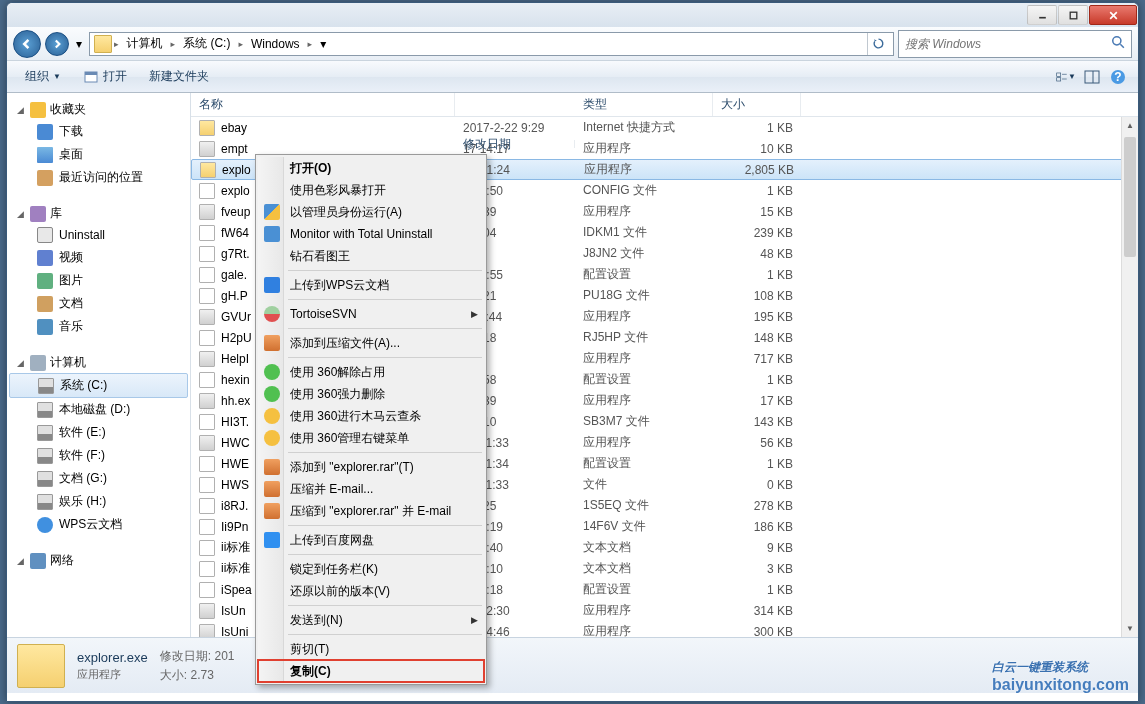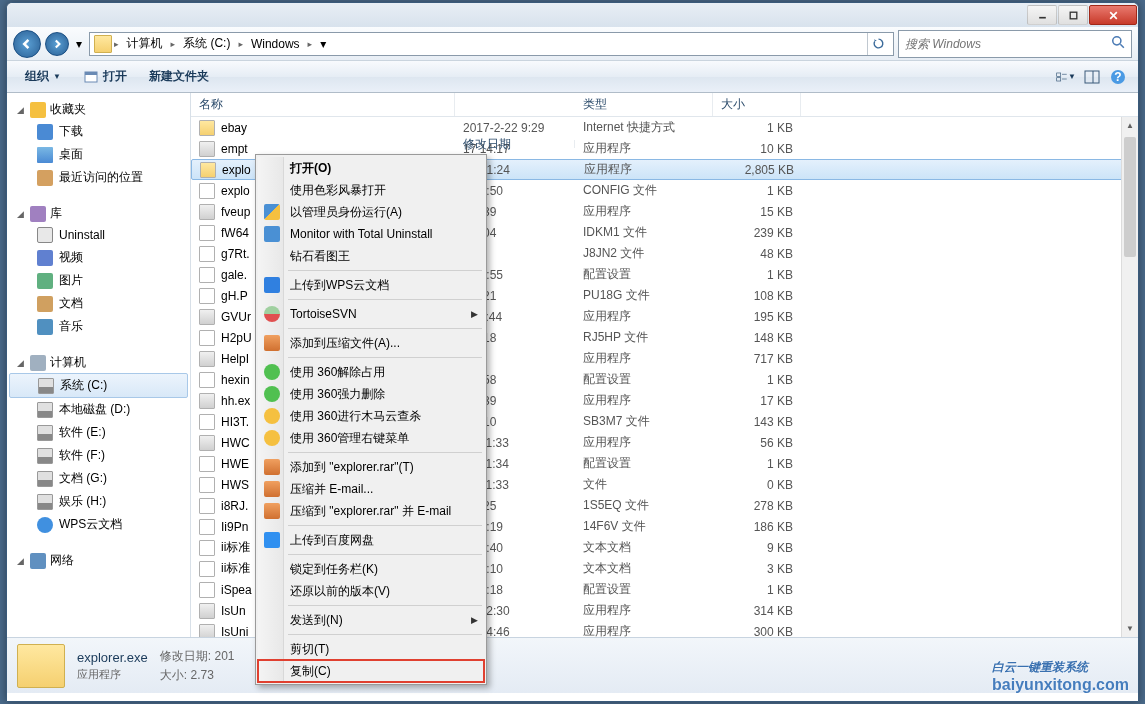--- a/index.html
+++ b/index.html
@@ -21,21 +21,21 @@
 .addr-icon { width: 18px; height: 18px; background: linear-gradient(#ffe8a0, #f5d070); border: 1px solid #d0b050; border-radius: 1px; }
 .addr-seg { padding: 2px 6px; cursor: pointer; display: flex; align-items: center; gap: 4px; }
 .addr-sep { color: #666; font-size: 9px; }
 .addr-refresh { width: 22px; height: 22px; border-left: 1px solid #c0c8d0; display: flex; align-items: center; justify-content: center; margin-left: auto; cursor: pointer; }
 .addr-dd { width: 18px; height: 22px; display: flex; align-items: center; justify-content: center; cursor: pointer; }
 .search-box { width: 234px; height: 28px; background: #fff; border: 1px solid #8a9aaa; display: flex; align-items: center; padding: 0 6px; }
 .search-box input { flex: 1; border: none; outline: none; color: #888; font-style: italic; }
 .search-icon { color: #4a7ab4; cursor: pointer; }
 
 .toolbar { height: 32px; background: linear-gradient(#f8fafd, #e6edf5 50%, #dde6f0 51%, #eaf0f8); border-bottom: 1px solid #b0bcc8; display: flex; align-items: center; padding: 0 8px; gap: 2px; }
-.tb-item { padding: 4px 10px; cursor: pointer; display: flex; align-items: center; gap: 4px; color: #1a3a5a; font-weight: bold; }
+.tb-item { padding: 4px 10px; cursor: pointer; display: flex; align-items: center; gap: 4px; color: #1a3a5a; }
 .tb-dd { font-size: 8px; color: #1a3a5a; }
 .tb-spacer { flex: 1; }
 .tb-icon { width: 24px; height: 24px; display: flex; align-items: center; justify-content: center; cursor: pointer; padding: 2px; }
 
 .content { display: flex; height: 544px; }
 
 .sidebar { width: 184px; background: #fff; border-right: 1px solid #d8e0e8; overflow-y: auto; padding: 6px 0; }
 .sb-group { margin-bottom: 14px; }
 .sb-header { display: flex; align-items: center; gap: 4px; padding: 2px 10px; cursor: pointer; }
 .sb-header .tri { font-size: 9px; color: #666; width: 9px; }
@@ -76,21 +76,21 @@
 .fl-ico { width: 16px; height: 16px; flex-shrink: 0; background: #e0e0e0; border: 1px solid #b0b0b0; border-radius: 1px; }
 .fl-ico.app { background: linear-gradient(#f0f0f0, #d0d0d0); }
 .fl-ico.cfg { background: #fff; }
 .fl-ico.lnk { background: linear-gradient(#ffe8a0,#f5d070); position: relative; }
 .fl-ico.exp { background: linear-gradient(#ffe8a0,#f5d070); }
 
 .ctx-menu { position: absolute; left: 248px; top: 151px; width: 232px; background: #f0f0f0; border: 1px solid #9a9a9a; box-shadow: 3px 3px 6px rgba(0,0,0,0.3); z-index: 100; padding: 2px; }
 .ctx-gutter { position: absolute; left: 2px; top: 2px; bottom: 2px; width: 26px; background: linear-gradient(90deg, #f4f4f4, #e8e8e8); border-right: 1px solid #d8d8d8; }
 .ctx-item { position: relative; display: flex; align-items: center; height: 22px; padding-left: 32px; padding-right: 18px; cursor: pointer; }
 .ctx-item.bold { font-weight: bold; }
-.ctx-item.hl { outline: 2px solid #e04030; outline-offset: -1px; }
+.ctx-item.hl { outline: 2px solid #e04030; outline-offset: -1px; font-weight: bold; }
 .ctx-sep { height: 1px; background: #d0d0d0; margin: 3px 2px 3px 30px; }
 .ctx-ico { position: absolute; left: 6px; width: 16px; height: 16px; border-radius: 2px; }
 .ctx-arrow { position: absolute; right: 6px; font-size: 9px; color: #333; }
 .ci-shield { background: linear-gradient(135deg,#4a90d4 50%,#f5c040 50%); }
 .ci-mon { background: #4a90d4; }
 .ci-wps { background: #3080e0; }
 .ci-svn { background: linear-gradient(#a0d0a0 50%,#e05050 50%); border-radius: 50%; }
 .ci-rar { background: linear-gradient(#f0a060,#d07030); }
 .ci-360g { background: #50c050; border-radius: 50%; }
 .ci-360y { background: #f5c040; border-radius: 50%; }

